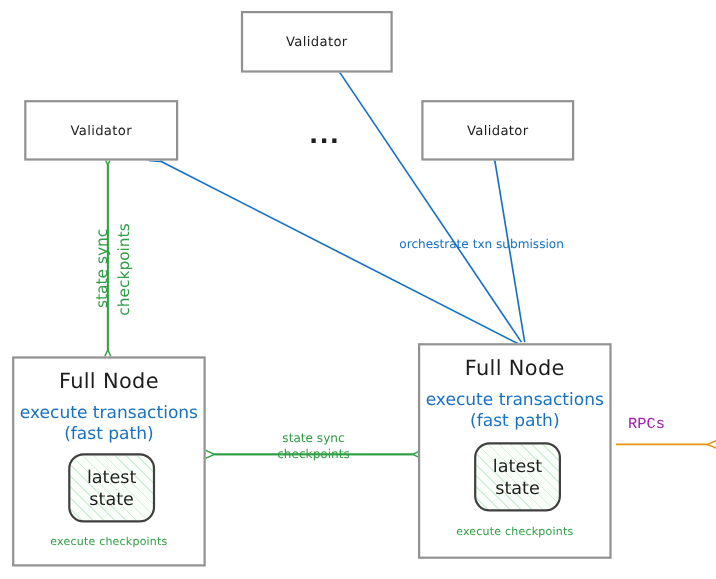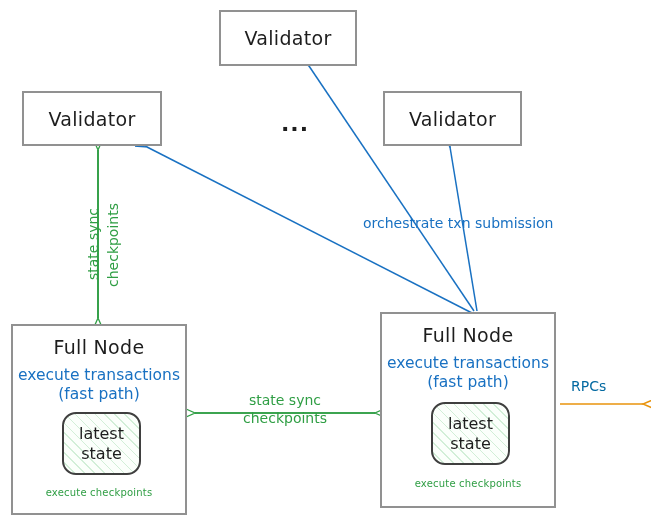--- a/index.html
+++ b/index.html
@@ -31,21 +31,21 @@
     border: 2px solid #919191;
     background: #ffffff;
   }
   .validator-box {
     display: flex;
     align-items: center;
     justify-content: center;
   }
   .validator-label {
     font-family: "DejaVu Sans", sans-serif;
-    font-size: 19px;
+    font-size: 12px;
     color: #1d1d1d;
     letter-spacing: 0.3px;
   }
   .fullnode-inner {
     position: absolute;
     left: 0;
     right: 0;
     text-align: center;
   }
   .fn-title {
@@ -89,27 +89,27 @@
   .ellipsis {
     position: absolute;
     font-size: 22px;
     color: #1d1d1d;
     font-weight: bold;
     letter-spacing: 1px;
     line-height: 1;
   }
   .edge-label {
     position: absolute;
-    font-size: 14px;
+    font-size: 11px;
     line-height: 1.25;
     white-space: nowrap;
   }
   .lbl-blue { color: #1971c2; }
   .lbl-green { color: #2f9e44; text-align: center; }
-  .lbl-orange { color: #0369a1; font-size: 14px; }
+  .lbl-orange { color: #a21caf; font-size: 14px; font-family: Liberation Mono, monospace; }
   .vert-label {
     position: absolute;
     color: #2f9e44;
     font-size: 14px;
     line-height: 1.3;
     transform-origin: left top;
     transform: rotate(-90deg);
     white-space: nowrap;
   }
 </style>

